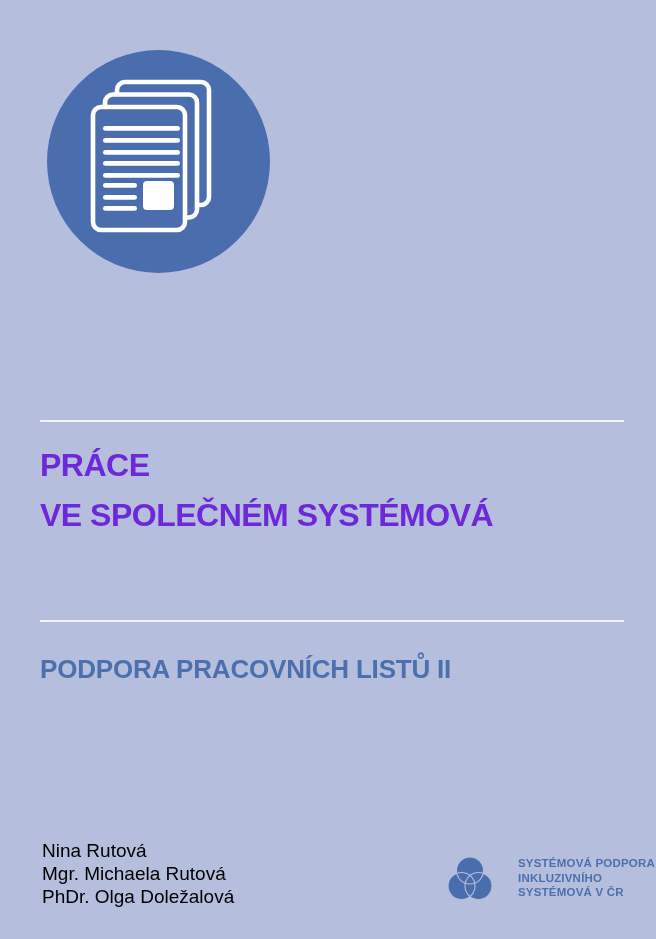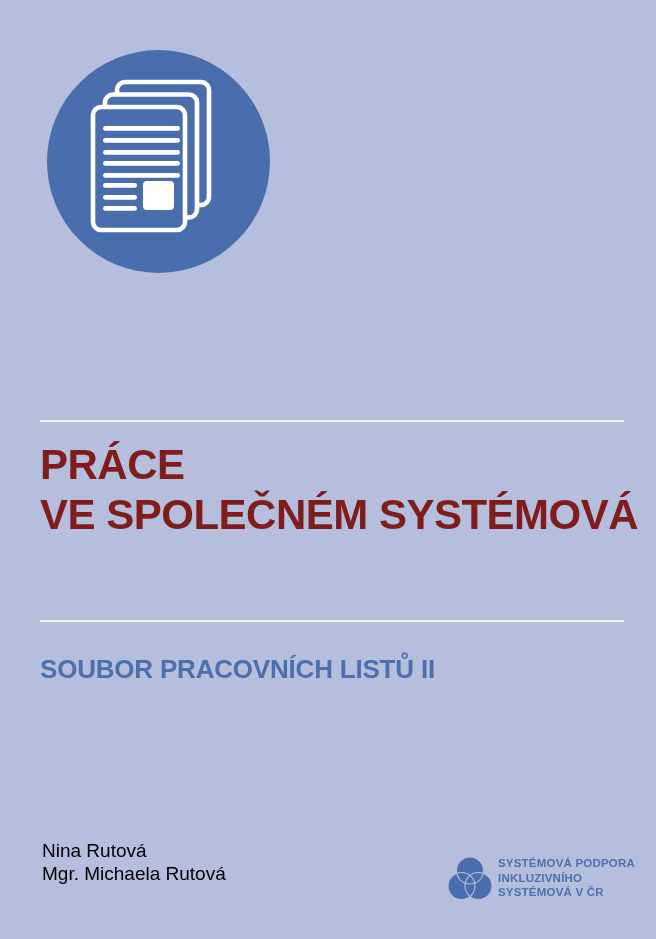--- a/index.html
+++ b/index.html
@@ -32,22 +32,22 @@
     width: 584px;
     height: 2px;
     background: #f3f5fa;
   }
   .rule-top { top: 420px; }
   .rule-bottom { top: 620px; }
   .title {
     position: absolute;
     left: 40px;
     top: 440px;
-    color: #7f1d1d;
-    font-size: 42px;
+    color: #6d28d9;
+    font-size: 32px;
     font-weight: bold;
     line-height: 50px;
     letter-spacing: -0.5px;
     white-space: nowrap;
   }
   .subtitle {
     position: absolute;
     left: 40px;
     top: 654px;
     color: #4b70ad;
@@ -71,21 +71,21 @@
     top: 854px;
     display: flex;
     align-items: flex-start;
   }
   .logo-mark {
     width: 48px;
     height: 48px;
     margin-top: 2px;
   }
   .logo-text {
-    margin-left: 4px;
+    margin-left: 24px;
     margin-top: 2px;
     color: #4b70ad;
     font-size: 11.5px;
     line-height: 14.5px;
     font-weight: bold;
     letter-spacing: 0.2px;
     white-space: nowrap;
   }
 </style>
 </head>
@@ -116,25 +116,26 @@
   </svg>
 
   <div class="rule rule-top"></div>
   <div class="rule rule-bottom"></div>
 
   <div class="title">
     <div>PRÁCE</div>
     <div>VE SPOLEČNÉM SYSTÉMOVÁ</div>
   </div>
 
-  <div class="subtitle">SOUBOR PRACOVNÍCH LISTŮ II</div>
+  <div class="subtitle">PODPORA PRACOVNÍCH LISTŮ II</div>
 
   <div class="authors">
     <div>Nina Rutová</div>
     <div>Mgr. Michaela Rutová</div>
+    <div>PhDr. Olga Doležalová</div>
   </div>
 
   <div class="logo">
     <svg class="logo-mark" viewBox="0 0 48 48" aria-hidden="true">
       <circle cx="24" cy="14.5" r="13.5" fill="#4a6dad"></circle>
       <circle cx="15.5" cy="30" r="13.5" fill="#4a6dad"></circle>
       <circle cx="32.5" cy="30" r="13.5" fill="#4a6dad"></circle>
       <circle cx="24" cy="14.5" r="13.5" fill="none" stroke="#b6bedd" stroke-width="1.1"></circle>
       <circle cx="15.5" cy="30" r="13.5" fill="none" stroke="#b6bedd" stroke-width="1.1"></circle>
       <circle cx="32.5" cy="30" r="13.5" fill="none" stroke="#b6bedd" stroke-width="1.1"></circle>

